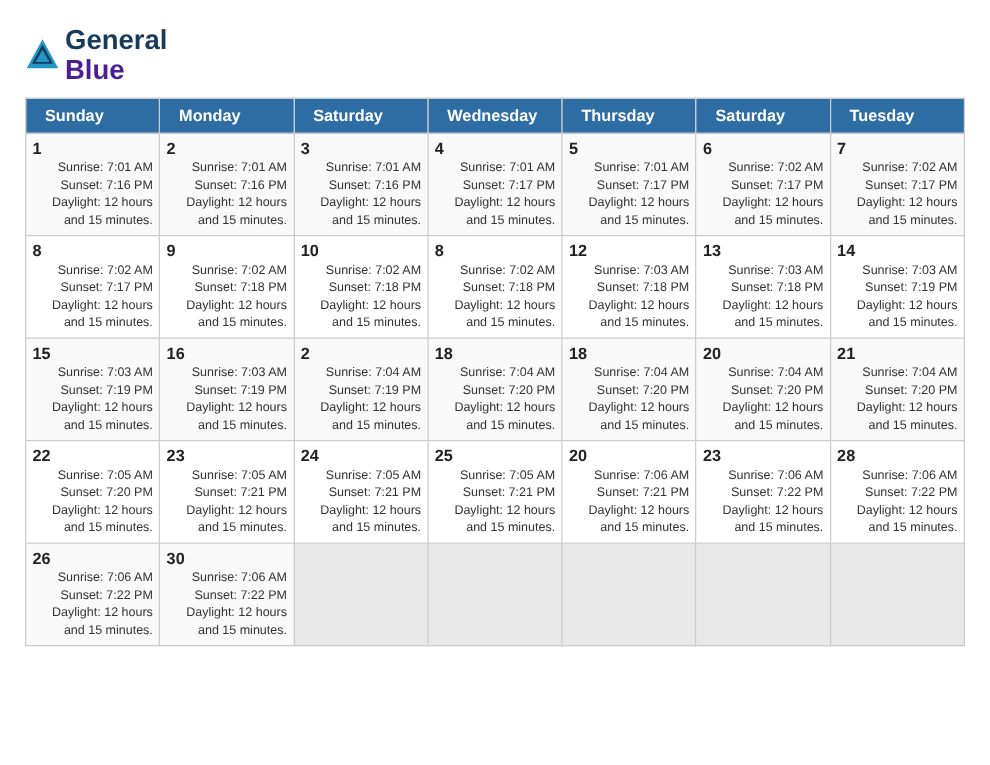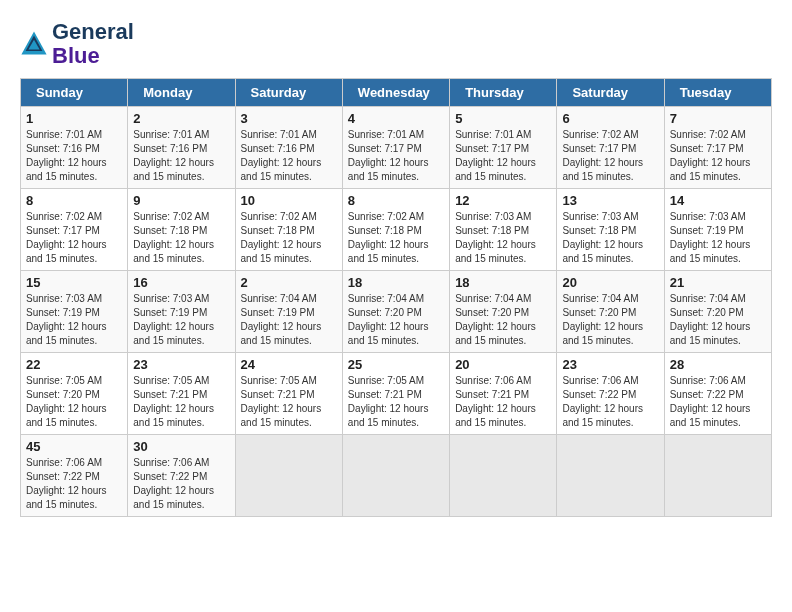--- a/index.html
+++ b/index.html
@@ -77,20 +77,21 @@
       font-size: 13px;
       font-weight: bold;
       color: #222;
       display: block;
       margin-bottom: 2px;
     }
     .day-info {
       font-size: 10px;
       color: #333;
       line-height: 1.4;
+      text-align: right;
     }
     .empty-cell {
       background: #efefef !important;
     }
     tbody tr:nth-child(odd) .empty-cell {
       background: #e8e8e8 !important;
     }
   </style>
 </head>
 <body>
@@ -348,21 +349,21 @@
         <span class="day-number">28</span>
         <div class="day-info">
           <span>Sunrise: 7:06 AM</span><br>
           <span>Sunset: 7:22 PM</span><br>
           <span>Daylight: 12 hours and 15 minutes.</span>
         </div>
       </td>
       </tr>
       <tr>
         <td>
-        <span class="day-number">45</span>
+        <span class="day-number">26</span>
         <div class="day-info">
           <span>Sunrise: 7:06 AM</span><br>
           <span>Sunset: 7:22 PM</span><br>
           <span>Daylight: 12 hours and 15 minutes.</span>
         </div>
       </td>
         <td>
         <span class="day-number">30</span>
         <div class="day-info">
           <span>Sunrise: 7:06 AM</span><br>

